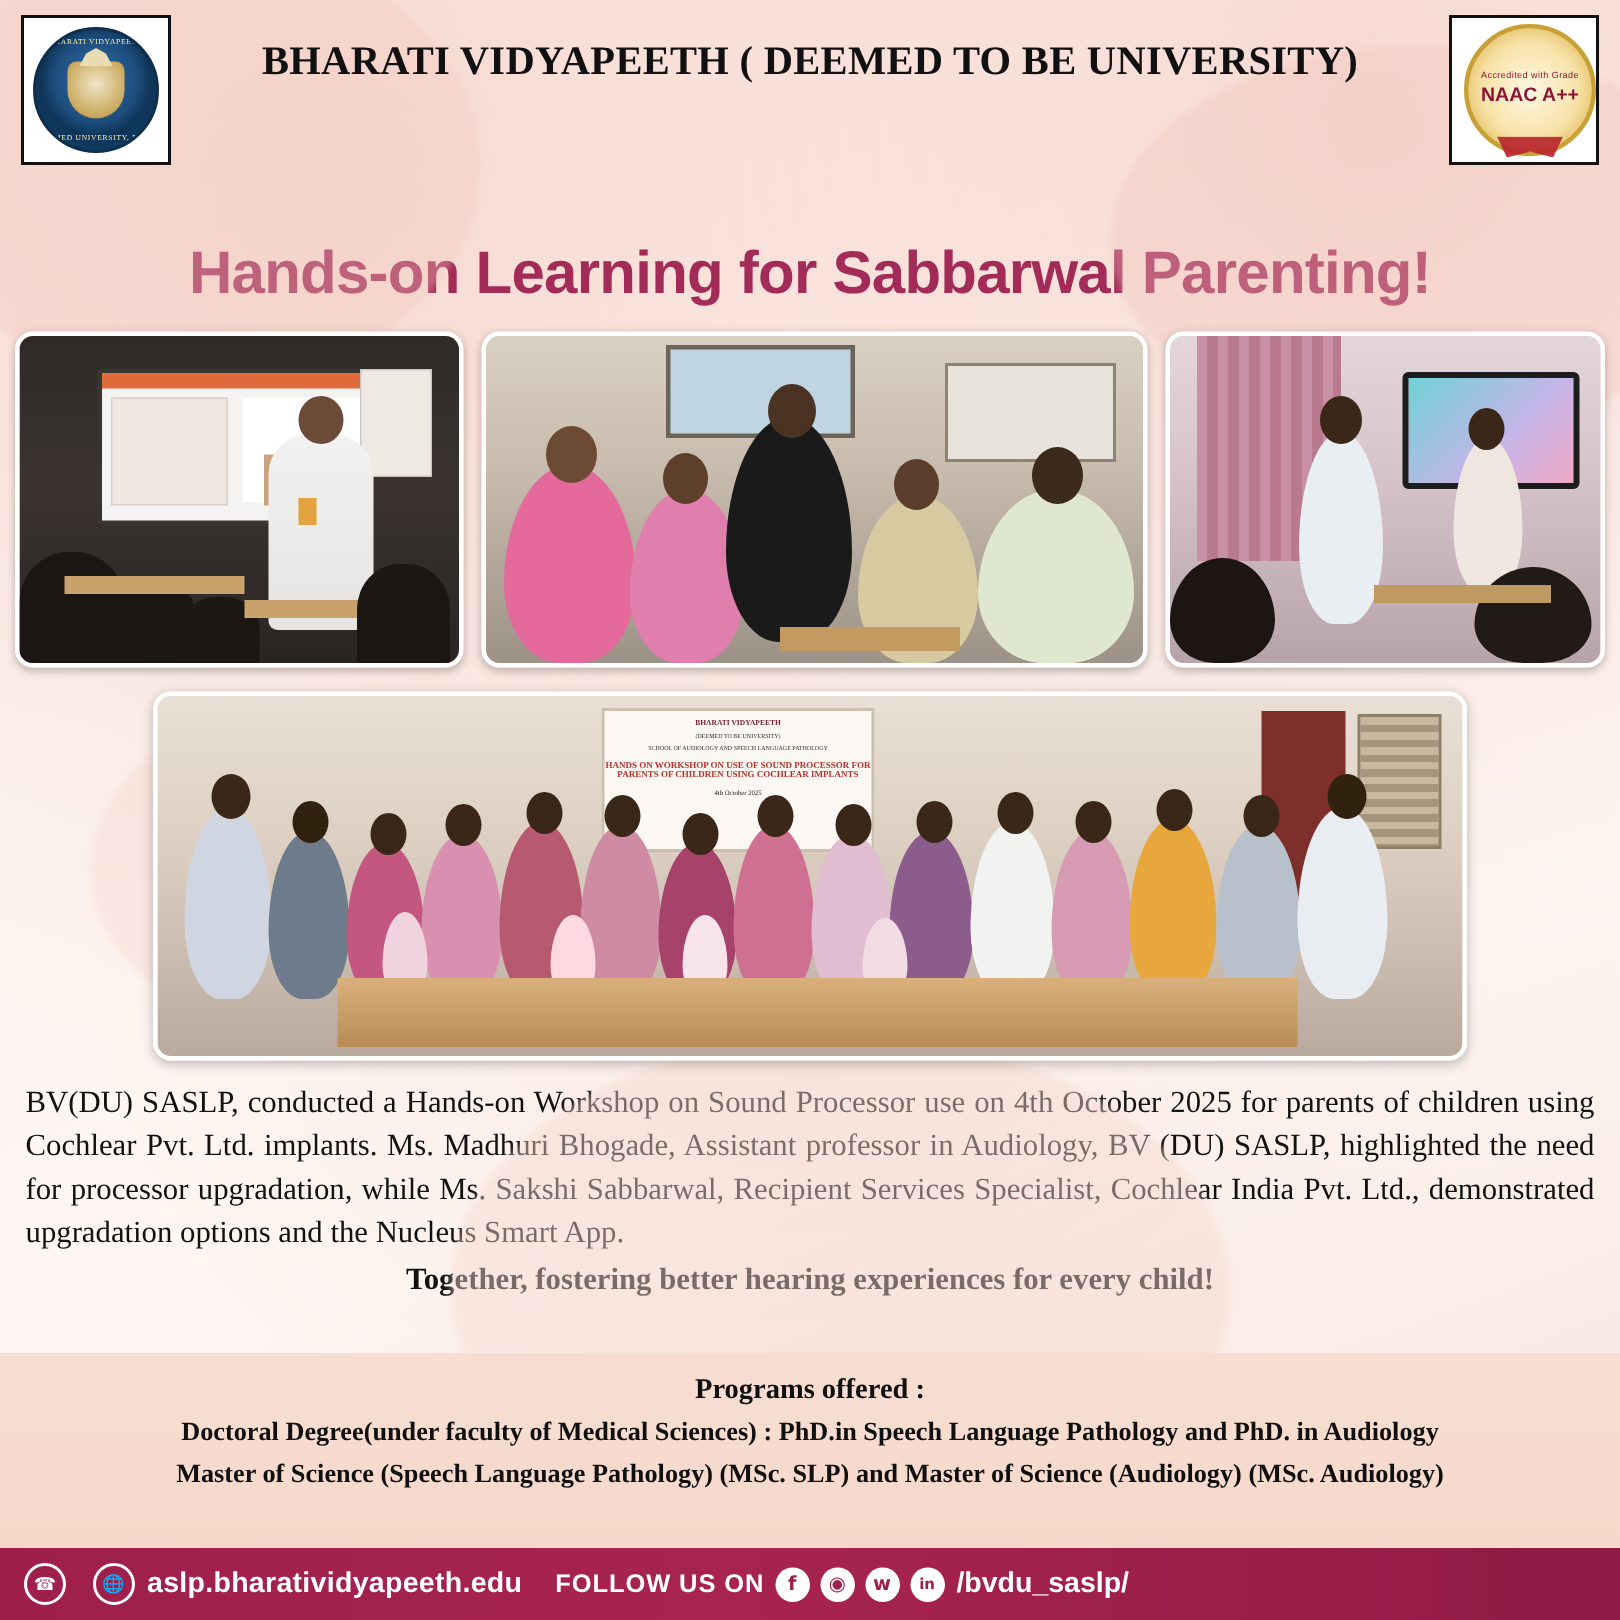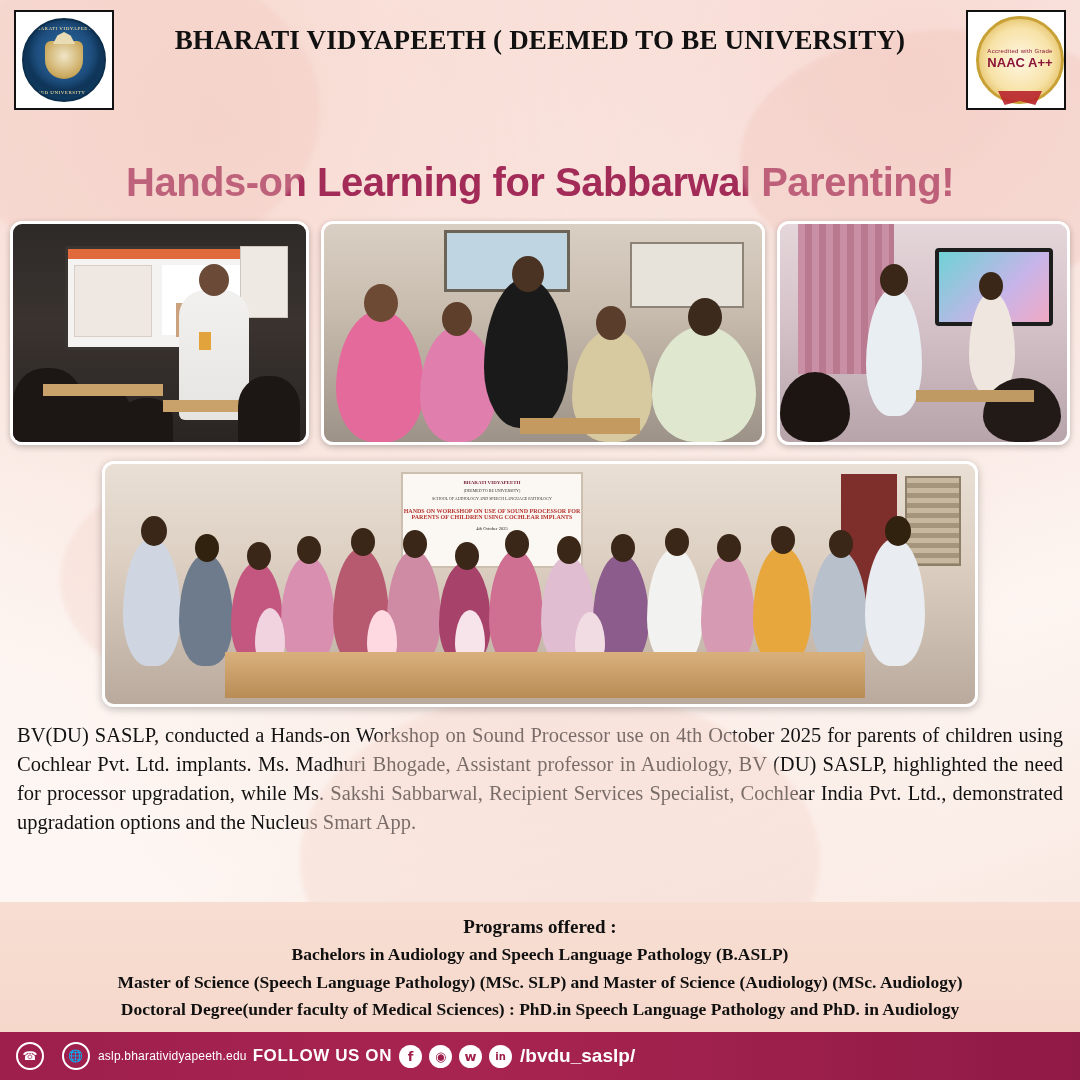--- a/index.html
+++ b/index.html
@@ -305,22 +305,22 @@
     display: flex;
     align-items: center;
     padding: 0 16px;
     box-sizing: border-box;
     color: #fff;
     font-family: "Liberation Sans", sans-serif;
   }
   .f-item { display: flex; align-items: center; gap: 8px; }
   .f-sep { flex: 0 0 18px; }
   .f-phone { font-size: 19px; font-weight: bold; letter-spacing: .2px; }
-  .f-web   { font-size: 12px; font-weight: normal; letter-spacing: .2px; }
-  .f-follow{ font-size: 17px; font-weight: bold; letter-spacing: .6px; margin-left: 6px; }
+  .f-web   { font-size: 19px; font-weight: bold; letter-spacing: .2px; }
+  .f-follow{ font-size: 17px; font-weight: bold; letter-spacing: .6px; margin-left: 22px; }
   .f-handle{ font-size: 19px; font-weight: bold; margin-left: 8px; }
   .circ-icon {
     width: 24px; height: 24px; border-radius: 50%;
     border: 2px solid #fff; display:flex; align-items:center; justify-content:center;
     font-size: 12px; line-height: 1;
   }
   .soc {
     width: 23px; height: 23px; border-radius: 50%;
     background: #fff; color: #9e1f4c;
     display: inline-flex; align-items: center; justify-content: center;
@@ -471,27 +471,27 @@
         <div class="fig" style="left:262px;bottom:0;width:30px;height:56px;background:#ffd9e2;"></div>
         <div class="fig" style="left:350px;bottom:0;width:30px;height:56px;background:#f7e3ea;"></div>
         <div class="fig" style="left:470px;bottom:0;width:30px;height:54px;background:#f2dce4;"></div>
       </div>
       <div class="bench"></div>
     </div>
   </div>
 
   <div class="body-text">
     <span>BV(DU) SASLP, conducted a Hands-on Workshop on Sound Processor use on 4th October 2025 for parents of children using Cochlear Pvt. Ltd. implants. Ms. Madhuri Bhogade, Assistant professor in Audiology, BV (DU) SASLP, highlighted the need for processor upgradation, while Ms. Sakshi Sabbarwal, Recipient Services Specialist, Cochlear India Pvt. Ltd., demonstrated upgradation options and the Nucleus Smart App.</span>
+    <span class="last-line">Together, fostering better hearing experiences for every child!</span>
   </div>
 
   <div class="programs">
     <div class="prog-head">Programs offered :</div>
-    <div class="prog-line">Bachelors in Audiology and Speech Language Pathology (B.ASLP)</div>
+    <div class="prog-line">Doctoral Degree(under faculty of Medical Sciences) : PhD.in Speech Language Pathology and PhD. in Audiology</div>
     <div class="prog-line">Master of Science (Speech Language Pathology) (MSc. SLP) and Master of Science (Audiology) (MSc. Audiology)</div>
-    <div class="prog-line">Doctoral Degree(under faculty of Medical Sciences) : PhD.in Speech Language Pathology and PhD. in Audiology</div>
   </div>
 
   <div class="footer">
     <div class="f-item">
       <span class="circ-icon">☎</span>
     </div>
     <div class="f-sep"></div>
     <div class="f-item">
       <span class="circ-icon">🌐</span>
       <span class="f-web">aslp.bharatividyapeeth.edu</span>

